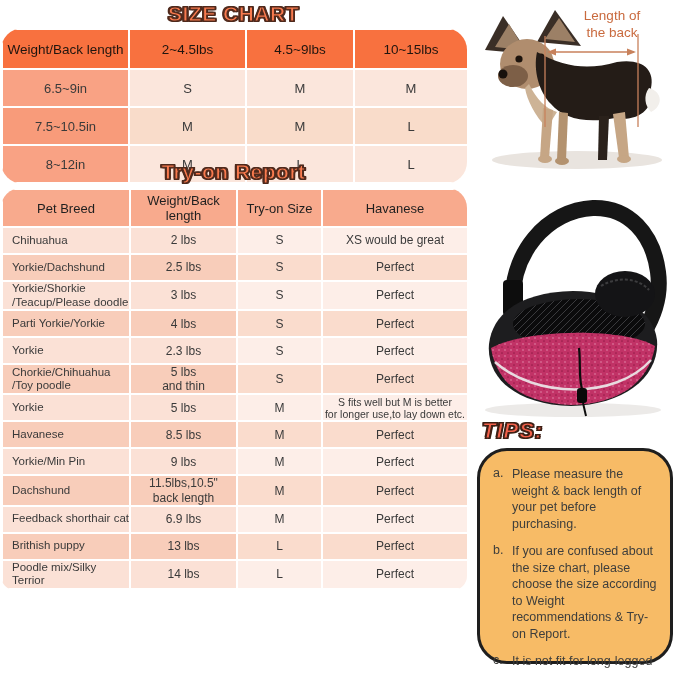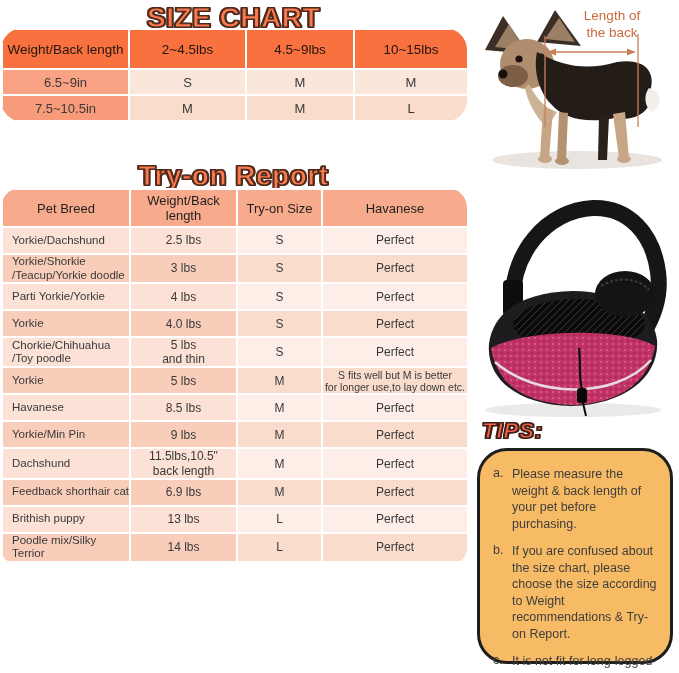--- a/index.html
+++ b/index.html
@@ -9,21 +9,21 @@
     width: 679px; height: 673px;
     background: #ffffff;
     font-family: "Liberation Sans", sans-serif;
     overflow: hidden;
   }
   
   .bubble-title {
     position: absolute;
     width: 467px; left: 0;
     text-align: center;
-    font-size: 28px; font-weight: bold;
+    font-size: 21px; font-weight: bold;
     letter-spacing: .5px;
     color: #f97a4e;
     -webkit-text-stroke: 1px #4f2a1d;
     text-shadow:
       -1.4px -1.4px 0 #4f2a1d, 1.4px -1.4px 0 #4f2a1d,
       -1.4px  1.4px 0 #4f2a1d, 1.4px  1.4px 0 #4f2a1d,
        0 -1.4px 0 #4f2a1d, 0 1.4px 0 #4f2a1d,
       -1.4px 0 0 #4f2a1d, 1.4px 0 0 #4f2a1d;
   }
   .sc-title { top: 2px; }
@@ -33,21 +33,21 @@
   .sc-wrap {
     position: absolute; top: 28px; left: 1px;
     width: 466px; border-radius: 22px; overflow: hidden;
   }
   table { border-collapse: collapse; width: 100%; table-layout: fixed; }
   td, th { border: 2px solid #fff; white-space: pre-line; text-align: center; }
   .sc-wrap th {
     background: #f8713f; height: 40px;
     font-size: 13.5px; font-weight: 400; color: #20150f;
   }
-  .sc-wrap td { height: 26px; font-size: 13px; color: #3a3a3a; }
+  .sc-wrap td { height: 38px; font-size: 13px; color: #3a3a3a; }
   .sc-wrap tbody td:first-child { background: #f9a284; }
   .sc-wrap tbody tr:nth-child(even) td:first-child { background: #f89b7a; }
   .sc-wrap tbody tr:nth-child(odd)  td:not(:first-child) { background: #fbe6dc; }
   .sc-wrap tbody tr:nth-child(even) td:not(:first-child) { background: #f9dcca; }
 
   
   .to-wrap {
     position: absolute; top: 188px; left: 1px;
     width: 466px; border-radius: 20px 20px 14px 14px; overflow: hidden;
   }
@@ -124,20 +124,26 @@
           <td>S</td>
           <td>M</td>
           <td>M</td>
         </tr>
         <tr>
           <td>7.5~10.5in</td>
           <td>M</td>
           <td>M</td>
           <td>L</td>
         </tr>
+        <tr>
+          <td>8~12in</td>
+          <td>M</td>
+          <td>L</td>
+          <td>L</td>
+        </tr>
       </tbody>
     </table>
   </div>
 
   <div class="bubble-title to-title">Try-on Report</div>
 
   <div class="to-wrap">
     <table>
       <colgroup>
           <col style="width:128px">
@@ -148,41 +154,47 @@
       <thead>
         <tr>
           <th>Pet Breed</th>
           <th>Weight/Back length</th>
           <th>Try-on Size</th>
           <th>Havanese</th>
         </tr>
       </thead>
       <tbody>
         <tr>
+          <td>Chihuahua</td>
+          <td>2 lbs</td>
+          <td>S</td>
+          <td>XS would be great</td>
+        </tr>
+        <tr>
           <td>Yorkie/Dachshund</td>
           <td>2.5 lbs</td>
           <td>S</td>
           <td>Perfect</td>
         </tr>
         <tr>
           <td>Yorkie/Shorkie
-/Teacup/Yorkie doodle</td>
+/Teacup/Please doodle</td>
           <td>3 lbs</td>
           <td>S</td>
           <td>Perfect</td>
         </tr>
         <tr>
           <td>Parti Yorkie/Yorkie</td>
           <td>4 lbs</td>
           <td>S</td>
           <td>Perfect</td>
         </tr>
         <tr>
           <td>Yorkie</td>
-          <td>4.0 lbs</td>
+          <td>2.3 lbs</td>
           <td>S</td>
           <td>Perfect</td>
         </tr>
         <tr>
           <td>Chorkie/Chihuahua
 /Toy poodle</td>
           <td>5 lbs
 and thin</td>
           <td>S</td>
           <td>Perfect</td>

